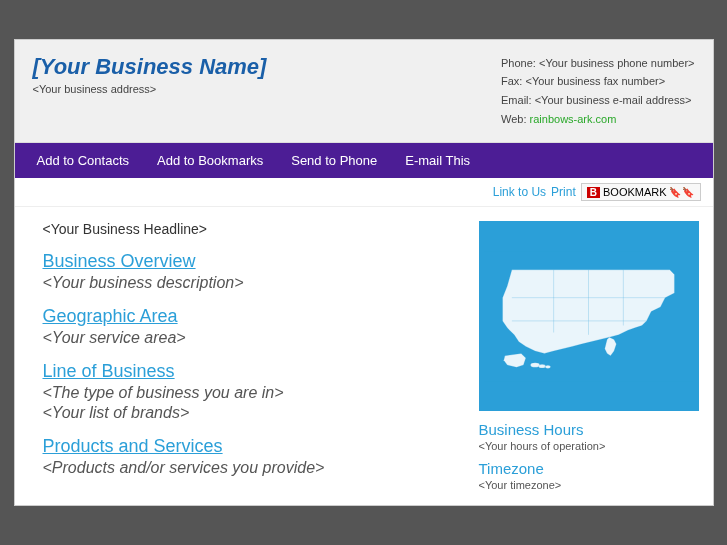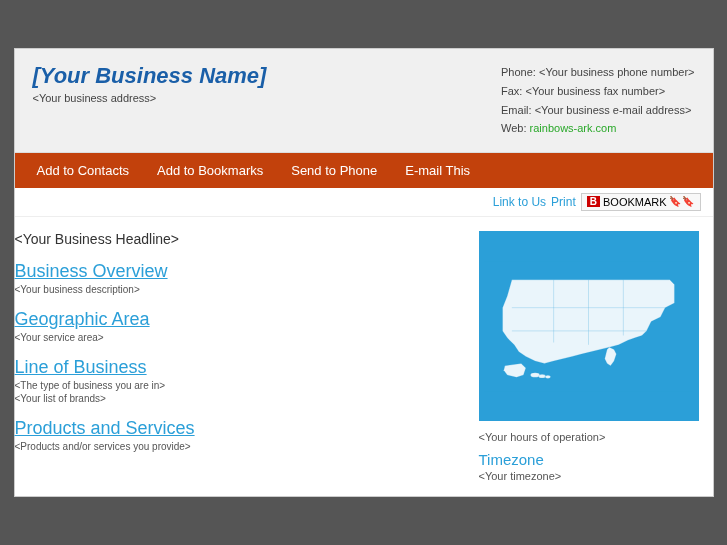--- a/index.html
+++ b/index.html
@@ -42,21 +42,21 @@
       line-height: 1.7;
       text-align: left;
     }
     .header-right .web-link {
       color: #2aa82a;
       text-decoration: none;
       margin-top: 20px;
     }
     
     .navbar {
-      background: #c2410c;
+      background: #4c1d95;
       display: flex;
       align-items: center;
       padding: 0 8px;
     }
     .navbar a {
       color: #fff;
       text-decoration: none;
       font-size: 13px;
       padding: 10px 14px;
       display: block;
@@ -88,21 +88,21 @@
       color: #fff;
       font-weight: bold;
       padding: 0 3px;
       font-size: 10px;
       margin-right: 3px;
     }
     
     .main-content {
       display: flex;
       gap: 0;
-      padding: 14px 14px 14px 0;
+      padding: 14px 14px 14px 28px;
     }
     .left-col {
       flex: 1;
       padding-right: 20px;
     }
     .right-col {
       width: 220px;
       flex-shrink: 0;
     }
     .headline {
@@ -114,23 +114,24 @@
       font-size: 18px;
       color: #2b9fd8;
       margin-bottom: 2px;
       margin-top: 14px;
       text-decoration: underline;
     }
     .section-title:first-of-type {
       margin-top: 0;
     }
     .section-desc {
-      font-size: 10px;
+      font-size: 16px;
       color: #555;
       margin-bottom: 2px;
+      font-style: italic;
     }
     
     .map-container {
       background: #2b9fd8;
       width: 100%;
       height: 190px;
       margin-bottom: 10px;
       position: relative;
       overflow: hidden;
       display: flex;
@@ -231,20 +232,21 @@
           <g fill="none" stroke="#2b9fd8" stroke-width="1.5" opacity="0.7">
             <line x1="300" y1="80" x2="300" y2="350"></line>
             <line x1="450" y1="80" x2="450" y2="360"></line>
             <line x1="600" y1="80" x2="600" y2="320"></line>
             <line x1="120" y1="200" x2="780" y2="200"></line>
             <line x1="120" y1="300" x2="700" y2="300"></line>
           </g>
         </svg>
       </div>
 
+      <div class="right-info-title">Business Hours</div>
       <div class="right-info-desc">&lt;Your hours of operation&gt;</div>
 
       <div class="right-info-title">Timezone</div>
       <div class="right-info-desc">&lt;Your timezone&gt;</div>
     </div>
 
   </div>
 </div>
 
 </body></html>

